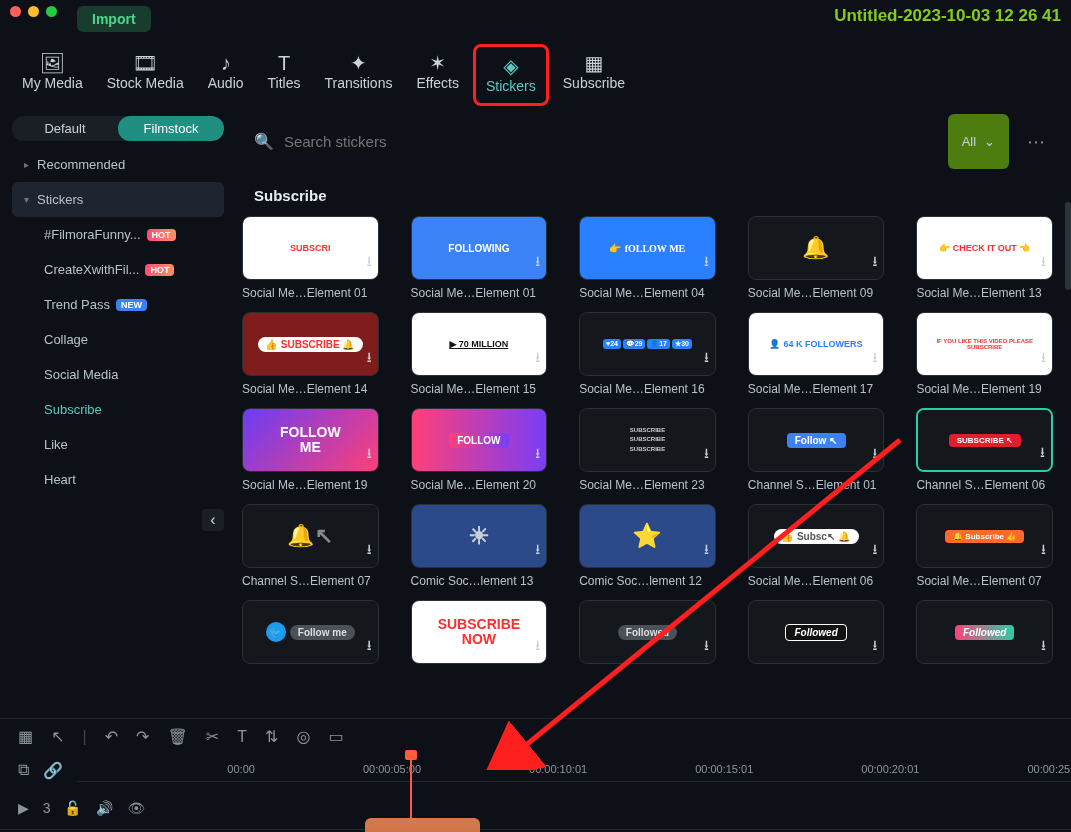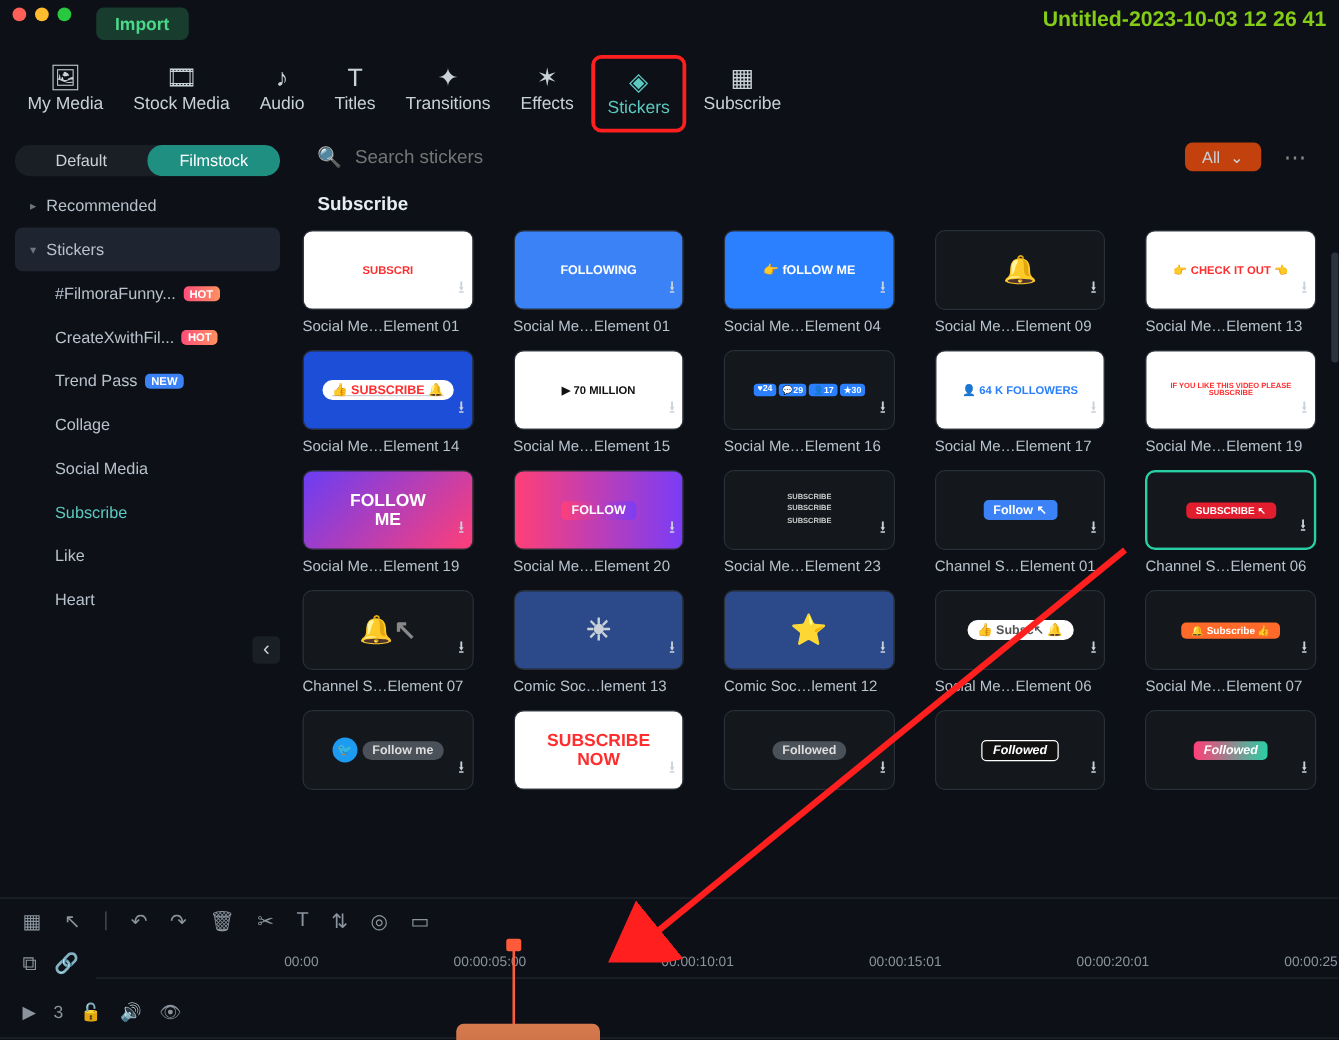--- a/index.html
+++ b/index.html
@@ -30,21 +30,21 @@
 .tree-item.child { padding-left: 32px; }
 .tree-item.child.selected { color: #5cc9c0; }
 .badge { font-size: 9px; margin-left: 6px; padding: 1px 5px; border-radius: 4px; font-weight:700; }
 .badge.hot { background: linear-gradient(90deg,#ff4d78,#ff9160); color:#fff; }
 .badge.new { background: #3b82f6; color:#fff; }
 .collapse-btn { margin-top: 12px; width:22px; height:22px; background:#1a1f26; border-radius:4px; display:flex;align-items:center;justify-content:center; margin-left: 190px; }
 
 .panel { flex: 1; display: flex; flex-direction: column; overflow: hidden; position: relative; }
 .panel-top { display: flex; align-items: center; padding: 8px 18px; gap: 10px; }
 .search { background: transparent; border: none; color: #888; font-size: 15px; flex: 1; outline:none; }
-.filter-all { background: #c2410c; padding: 4px 14px; border-radius:6px; font-size:13px; display:flex; align-items:center; gap:8px; }
+.filter-all { background: #4d7c0f; padding: 20px 14px; border-radius:6px; font-size:13px; display:flex; align-items:center; gap:8px; }
 .more { font-size:18px; color:#888; padding:0 8px; cursor:pointer; }
 .section-title { padding: 10px 18px 6px; color: #e6edf3; font-size: 15px; font-weight: 600; }
 
 .grid { display: grid; grid-template-columns: repeat(5, 1fr); gap: 12px 32px; padding: 6px 18px 0 6px; overflow-y: auto; }
 .sticker { display:flex; flex-direction:column; }
 .thumb { position:relative; height:64px; background:#1a1f26; border-radius:8px; overflow:hidden; border:1px solid #2a3038; }
 .thumb.selected { border: 2px solid #29cfa5; }
 .diamond-icon { position:absolute; top:4px; left:6px; color:#ff3f78; font-size:13px; }
 .dl-icon { position:absolute; bottom:4px; right:6px; font-size:14px; color:#c9d1d9; }
 .sticker-label { font-size:12px; color:#b8c2cc; margin-top:6px; white-space:nowrap; overflow:hidden; text-overflow:ellipsis; }
@@ -159,21 +159,21 @@
               <span class="pill" style="background:#3b82f6;color:#fff;">FOLLOWING</span>
             </div>
             <span class="dl-icon">⭳</span>
           </div>
           <div class="sticker-label">Social Me…Element 01</div>
         </div>
         <div class="sticker">
           <div class="thumb">
             <span class="diamond-icon">◆</span>
             <div class="thumb-inner" style="background:#2a80ff;">
-              <span class="pill" style="background:#2a80ff;color:#fff;">👉 fOLLOW ME</span>
+              <span class="pill" style="background:#2a80ff;color:#fff;font-family:Liberation Serif, serif;">👉 fOLLOW ME</span>
             </div>
             <span class="dl-icon">⭳</span>
           </div>
           <div class="sticker-label">Social Me…Element 04</div>
         </div>
         <div class="sticker">
           <div class="thumb">
             <span class="diamond-icon">◆</span>
             <div class="thumb-inner" style="background:#14181d;">
               <span style="font-size:22px;color:#ff2d2d;">🔔</span>
@@ -188,32 +188,32 @@
             <div class="thumb-inner" style="background:#ffffff;">
               <span style="color:#ff2d2d;font-size:9px;padding:0 4px;text-align:center;">👉 CHECK IT OUT 👈</span>
             </div>
             <span class="dl-icon">⭳</span>
           </div>
           <div class="sticker-label">Social Me…Element 13</div>
         </div>
         <div class="sticker">
           <div class="thumb">
             <span class="diamond-icon">◆</span>
-            <div class="thumb-inner" style="background:#1d4ed8;text-decoration:underline;">
+            <div class="thumb-inner" style="background:#7f1d1d;">
               <span class="pill" style="background:#fff;color:#ff2d2d;border-radius:10px;">👍 SUBSCRIBE 🔔</span>
             </div>
             <span class="dl-icon">⭳</span>
           </div>
           <div class="sticker-label">Social Me…Element 14</div>
         </div>
         <div class="sticker">
           <div class="thumb">
             <span class="diamond-icon">◆</span>
             <div class="thumb-inner" style="background:#fff;">
-              <span style="color:#111;font-size:9px;padding:0 4px;text-align:left;">▶ 70  MILLION</span>
+              <span style="color:#111;font-size:9px;padding:0 4px;text-align:left;text-decoration:underline;">▶ 70  MILLION</span>
             </div>
             <span class="dl-icon">⭳</span>
           </div>
           <div class="sticker-label">Social Me…Element 15</div>
         </div>
         <div class="sticker">
           <div class="thumb">
             <span class="diamond-icon">◆</span>
             <div class="thumb-inner" style="background:#14181d;">
               <span style="font-size:7px;color:#fff;display:flex;flex-wrap:wrap;gap:2px;padding:4px;">

